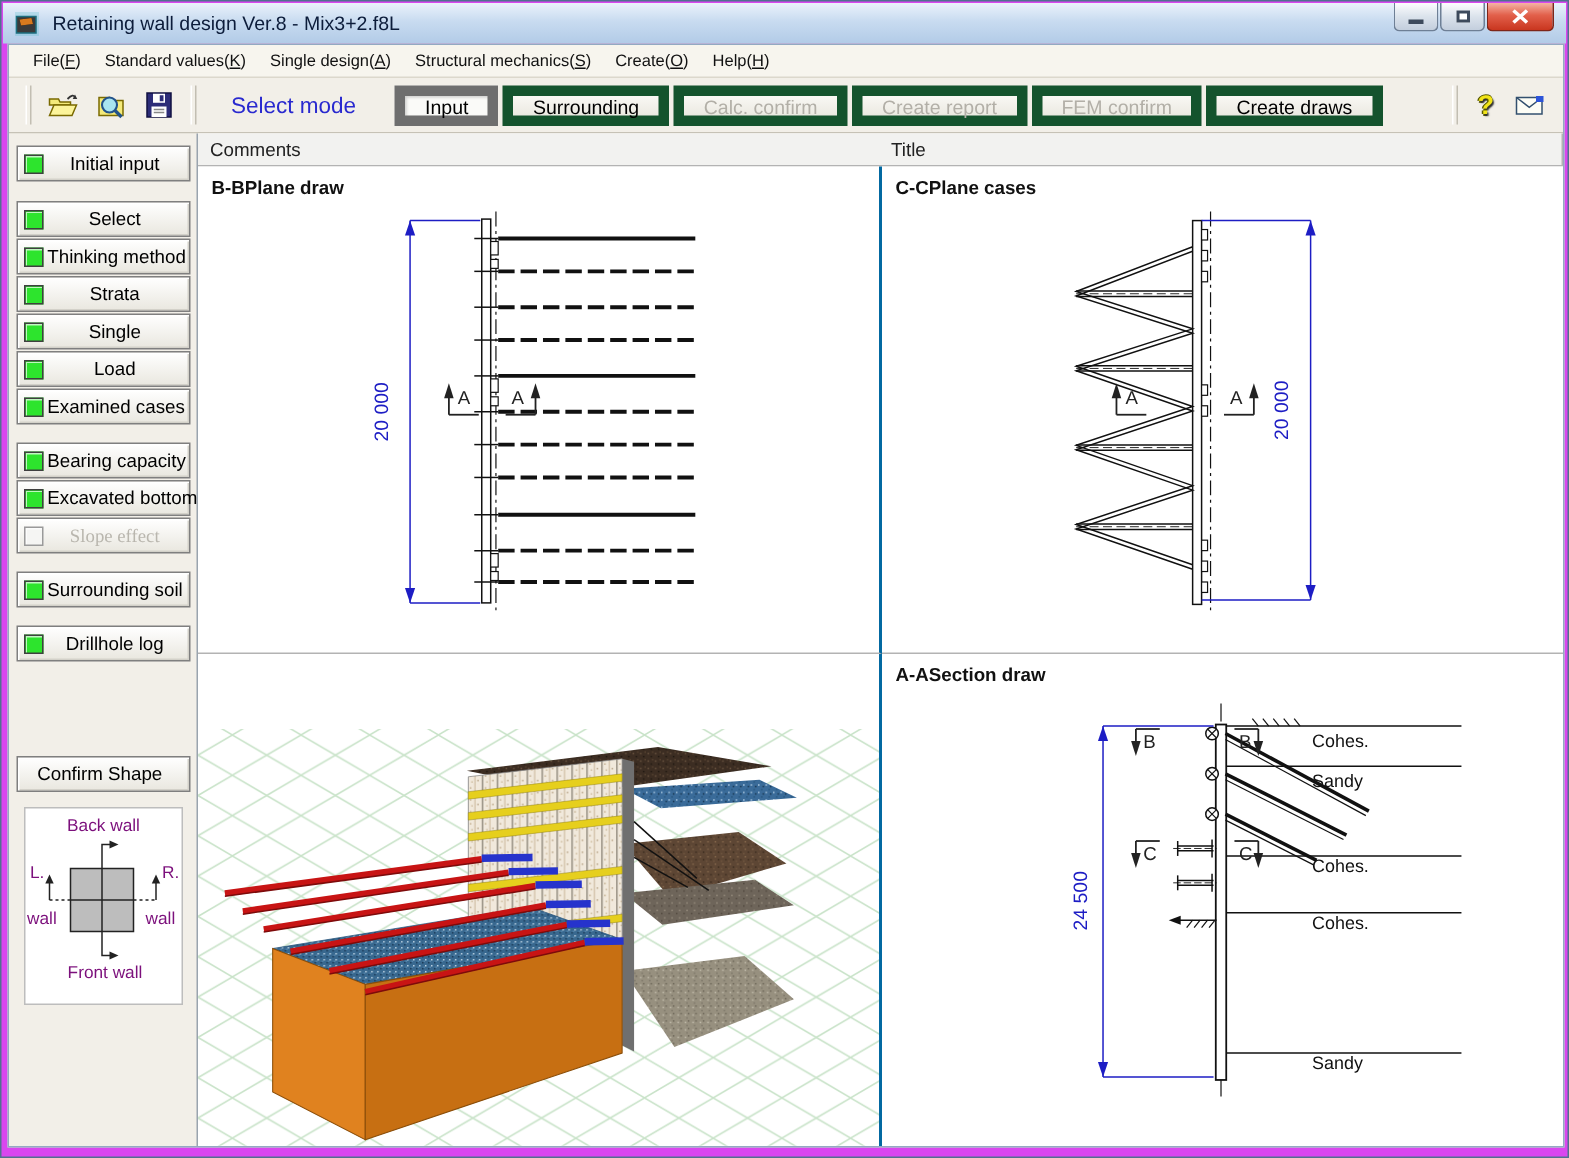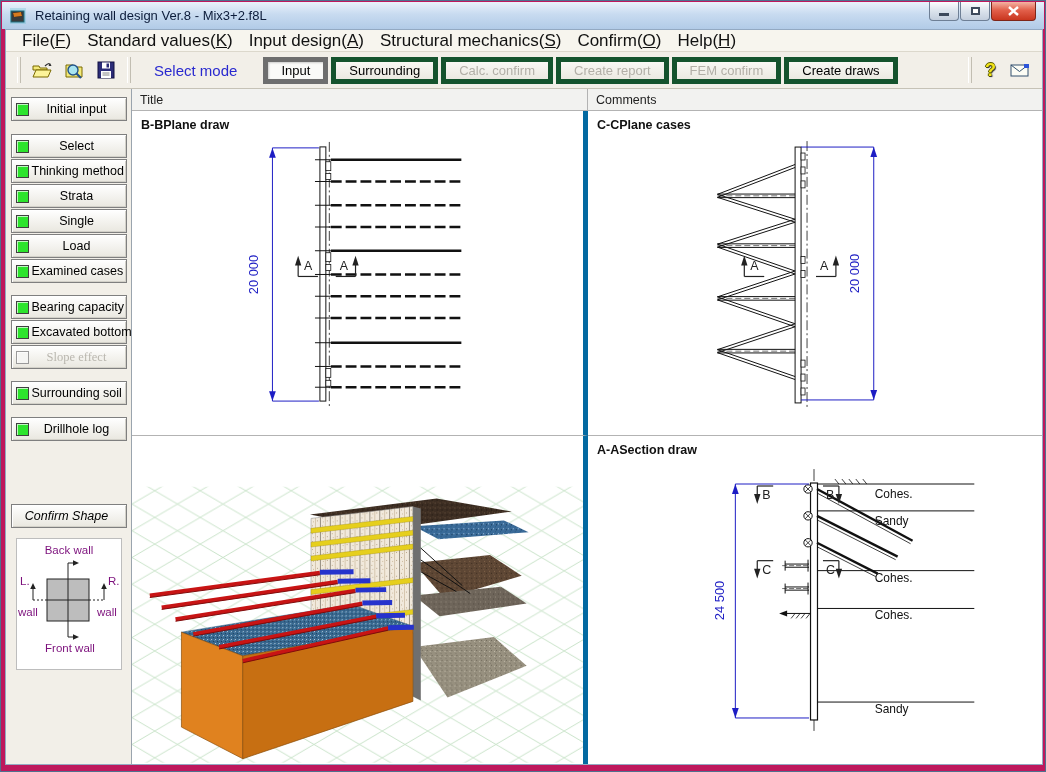--- a/index.html
+++ b/index.html
@@ -1,19 +1,19 @@
 <!DOCTYPE html>
 <html><head>
 <meta charset="utf-8">
 <style>
   * { margin:0; padding:0; box-sizing:border-box; }
   html,body { width:1046px; height:772px; overflow:hidden;
     font-family:"Liberation Sans", sans-serif; background:#8ca6c0; }
   .win { position:relative; width:1046px; height:772px;
-    background:#be185d; border:1px solid #50708f; }
+    background:#d946ef; border:1px solid #50708f; }
 
   
   .titlebar { position:absolute; left:1px; top:1px; right:1px; height:27px;
     background:linear-gradient(#eaf2fb,#c8dbf0 45%,#b2cbe7);
     display:flex; align-items:center; }
   .appicon { width:18px; height:18px; margin:0 8px 0 7px; }
   .apptitle { font-size:13px; color:#0c1c3a; }
   .wbtns { position:absolute; top:0; right:8px; display:flex; }
   .wbtn { width:30px; height:19px; border:1px solid #6e7f95; border-top:none;
     border-radius:0 0 4px 4px; background:linear-gradient(#fdfdfe,#dbe3ec 50%,#c3cedd);
@@ -22,31 +22,31 @@
     border-color:#7e2619; }
   .glyph-min { width:10px; height:3px; background:#3d4a5c; margin-top:6px; }
   .glyph-max { width:9px; height:8px; border:2px solid #3d4a5c; background:#fff; }
 
   
   .content { position:absolute; left:4px; top:28px; width:1038px; height:736px;
     background:#f2efe8; border:1px solid #93a9c2; display:flex; flex-direction:column; }
 
   .menubar { height:22px; display:flex; align-items:center;
     background:#f7f5ee; border-bottom:1px solid #dcd8cc; padding-left:8px; }
-  .mi { font-size:17px; color:#111; padding:2px 8px; cursor:default; }
+  .mi { font-size:11px; color:#111; padding:2px 8px; cursor:default; }
 
   .toolbar { height:37px; display:flex; align-items:center;
     background:#f2efe8; border-bottom:1px solid #c6c2b6; padding:0 6px; }
   .grip { width:4px; height:26px; border-left:1px solid #fff;
     border-right:1px solid #c2beb2; margin:0 5px; }
   .tibtn { width:28px; height:26px; display:flex; align-items:center; justify-content:center;
     background:transparent; border:1px solid transparent; margin:0 2px; }
   .selmode { font-size:15px; color:#2929cf; margin:0 26px 0 18px; white-space:nowrap; }
   .mode { height:27px; padding:0 13px; margin-right:3px; font-size:13px; color:#000;
-    border:5px solid #14532d; background:linear-gradient(#f9f8f4,#ebe9e1);
+    border:7px solid #14532d; background:linear-gradient(#f9f8f4,#ebe9e1);
     font-family:"Liberation Sans",sans-serif; }
   .mode.selected { background:#fafaf8; border-color:#6e6e6e;
     box-shadow:inset 1px 1px 2px rgba(0,0,0,.18); }
   .mode.disabled { color:#b2afa7; }
   .tbright { margin-left:auto; display:flex; align-items:center; }
   .qmark { font-size:18px; font-weight:bold; color:#f2e418; margin:0 8px;
     text-shadow:-1px 0 #5a5a00, 0 -1px #5a5a00, 1px 1px 1px #333, 0 1px #5a5a00; }
 
   
   .bodyrow { flex:1; display:flex; min-height:0; }
@@ -56,33 +56,33 @@
     border:1px solid #7f7f7f; background:linear-gradient(#ffffff,#e9e7df);
     box-shadow:inset 1px 1px 0 #fff, inset -1px -1px 0 #d3d1c9;
     font-size:12.5px; color:#000; }
   .ind { width:13px; height:13px; margin:0 3px 0 4px; background:#2de42d;
     border:1px solid #3f3f3f; box-shadow:inset 1px 1px 0 rgba(255,255,255,.7);
     flex-shrink:0; }
   .lbl { flex:1; text-align:center; margin-right:4px; white-space:nowrap; }
   .sbtn.disabled { color:#b9b6ae;font-family:Liberation Serif, serif; }
   .sbtn.disabled .ind { background:#f5f5f3; border-color:#9a9a9a; }
   .gap12 { height:12px; } .gap11 { height:11px; } .gap63 { height:62px; }
-  .cbtn { justify-content:flex-end;font-style:italic; }
+  .cbtn { justify-content:flex-end; }
   .wallbox { width:106px; height:132px; margin:10px auto 0; background:#fff;
     border:1px solid #bdbdbd; }
 
   .main { flex:1; display:flex; flex-direction:column; background:#fff; min-width:0; }
   .hdr { height:22px; display:flex; background:#f2f2f0;
     border-bottom:1px solid #b3b3b3; font-size:12.5px; color:#222; flex-shrink:0; }
   .hcell { width:456px; padding:4px 0 0 8px; border-right:1px solid #b3b3b3; }
   .hcell.last { flex:1; border-right:none; }
   .pgrid { flex:1; display:grid; grid-template-columns:456px 1fr;
     grid-template-rows:325px 1fr; min-height:0; }
   .panel { position:relative; background:#fff; overflow:hidden; }
-  .panel.bR { border-right:5px solid #0369a1; }
+  .panel.bR { border-right:2px solid #0369a1; }
   .panel.bB { border-bottom:1px solid #b3b3b3; }
   .ptitle { position:absolute; left:9px; top:7px; font-weight:bold;
     font-size:12.5px; color:#111; z-index:2; }
   .panel svg.draw { position:absolute; left:0; top:0; width:100%; height:100%; }
   text { font-family:"Liberation Sans",sans-serif; }
 </style>
 </head>
 <body>
 
 <div class="win">
@@ -108,23 +108,23 @@
         </svg>
       </div>
     </div>
   </div>
 
   <div class="content">
 
     <div class="menubar">
       <span class="mi"><span>File(</span><u>F</u><span>)</span></span>
       <span class="mi"><span>Standard values(</span><u>K</u><span>)</span></span>
-      <span class="mi"><span>Input design(</span><u>A</u><span>)</span></span>
+      <span class="mi"><span>Single design(</span><u>A</u><span>)</span></span>
       <span class="mi"><span>Structural mechanics(</span><u>S</u><span>)</span></span>
-      <span class="mi"><span>Confirm(</span><u>O</u><span>)</span></span>
+      <span class="mi"><span>Create(</span><u>O</u><span>)</span></span>
       <span class="mi"><span>Help(</span><u>H</u><span>)</span></span>
     </div>
 
     <div class="toolbar">
       <div class="grip"></div>
       <div class="tibtn">
         <svg width="22" height="18" viewBox="0 0 22 18">
           <path d="M14,5 q4,-4 5,-1" fill="none" stroke="#333" stroke-width="1.2"></path>
           <path d="M19,2 l1.5,3 -3,0 z" fill="#333"></path>
           <path d="M2,5 h6 l1,2 h7 v2 H2 z" fill="#f4ea7a" stroke="#7a6a00"></path>
@@ -255,22 +255,22 @@
               <text x="91" y="46">R.</text>
               <text x="80" y="77">wall</text>
               <text x="53" y="113" text-anchor="middle">Front wall</text>
             </g>
           </svg>
         </div>
       </div>
 
       <div class="main">
         <div class="hdr">
+          <div class="hcell last">Comments</div>
           <div class="hcell">Title</div>
-          <div class="hcell last">Comments</div>
         </div>
 
         <div class="pgrid">
 
           <div class="panel bR bB">
             <div class="ptitle">B-BPlane draw</div>
             <svg class="draw" viewBox="0 0 456 325">
               <g stroke="#111" fill="none">
                 <line x1="199.5" y1="30" x2="199.5" y2="298" stroke-width="0.8" stroke-dasharray="10 3 2 3"></line>
                 <rect x="190" y="35" width="6" height="257" fill="#fff"></rect>

